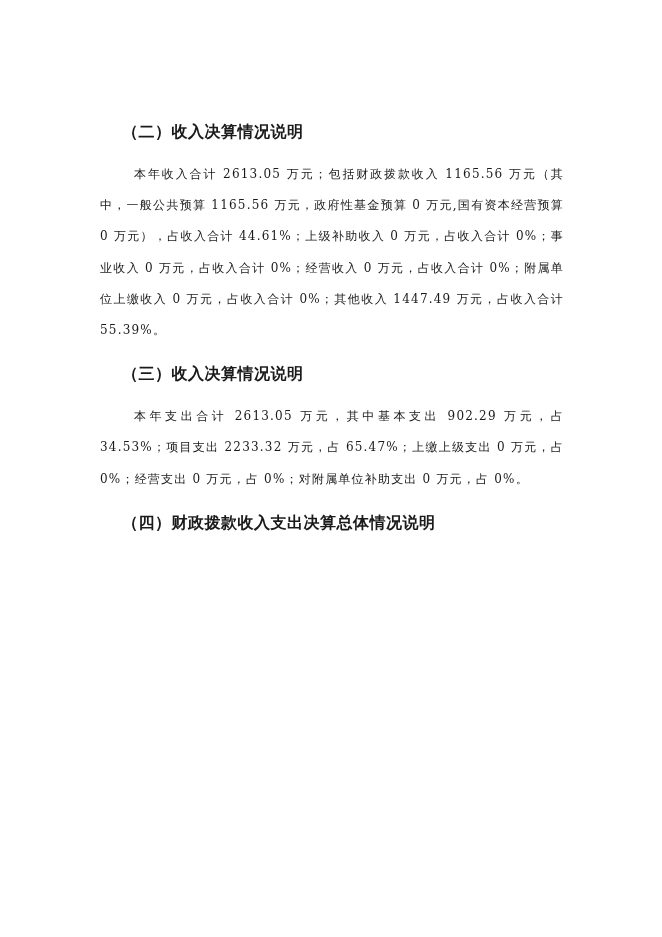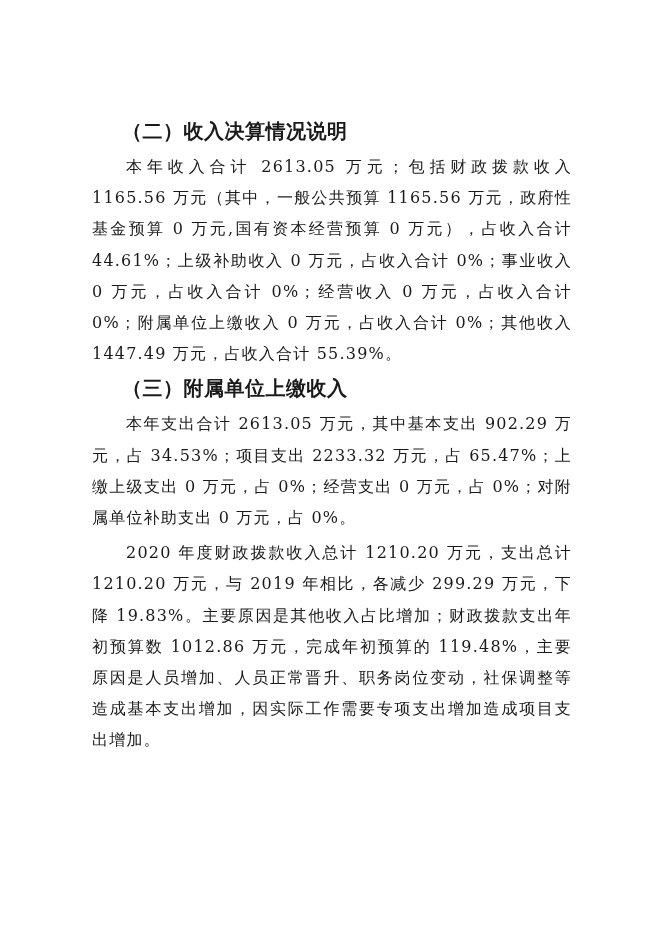--- a/index.html
+++ b/index.html
@@ -1,33 +1,33 @@
 <!DOCTYPE html>
 <html><head>
 <meta charset="utf-8">
 <style>
   html, body { margin: 0; padding: 0; background: #ffffff; }
   body { width: 662px; height: 937px; position: relative; overflow: hidden;
          font-family: "DejaVu Serif", "Liberation Serif", serif; color: #1a1a1a; }
   .page { position: absolute; left: 88px; top: 116px; width: 488px; }
   .h { font-family: "DejaVu Sans", "Liberation Sans", sans-serif; font-weight: bold;
-       font-size: 20px; line-height: 31px; height: 31px; padding-left: 34px;
+       font-size: 16px; line-height: 31px; height: 31px; padding-left: 34px;
        letter-spacing: 0.5px; white-space: nowrap; }
-  .p { font-size: 16px; line-height: 31.2px; text-align: justify;
-       text-indent: 34px; letter-spacing: 1.2px; margin: 4px; }
+  .p { font-size: 12px; line-height: 31.2px; text-align: justify;
+       text-indent: 34px; letter-spacing: 1.2px; margin: 12px; }
   .sec { margin-bottom: 4px; }
 </style>
 </head>
 <body>
 
 <div class="page">
   <div class="sec">
     <div class="h">（二）收入决算情况说明</div>
     <p class="p">本年收入合计 2613.05 万元；包括财政拨款收入 1165.56 万元（其中，一般公共预算 1165.56 万元，政府性基金预算 0 万元,国有资本经营预算 0 万元），占收入合计 44.61%；上级补助收入 0 万元，占收入合计 0%；事业收入 0 万元，占收入合计 0%；经营收入 0 万元，占收入合计 0%；附属单位上缴收入 0 万元，占收入合计 0%；其他收入 1447.49 万元，占收入合计 55.39%。</p>
   </div>
   <div class="sec">
-    <div class="h">（三）附属单位上缴收入</div>
+    <div class="h">（三）收入决算情况说明</div>
     <p class="p">本年支出合计 2613.05 万元，其中基本支出 902.29 万元，占 34.53%；项目支出 2233.32 万元，占 65.47%；上缴上级支出 0 万元，占 0%；经营支出 0 万元，占 0%；对附属单位补助支出 0 万元，占 0%。</p>
   </div>
   <div class="sec">
-    <p class="p">2020 年度财政拨款收入总计 1210.20 万元，支出总计 1210.20 万元，与 2019 年相比，各减少 299.29 万元，下降 19.83%。主要原因是其他收入占比增加；财政拨款支出年初预算数 1012.86 万元，完成年初预算的 119.48%，主要原因是人员增加、人员正常晋升、职务岗位变动，社保调整等造成基本支出增加，因实际工作需要专项支出增加造成项目支出增加。</p>
+    <div class="h">（四）财政拨款收入支出决算总体情况说明</div>
   </div>
 </div>
 
 </body></html>

